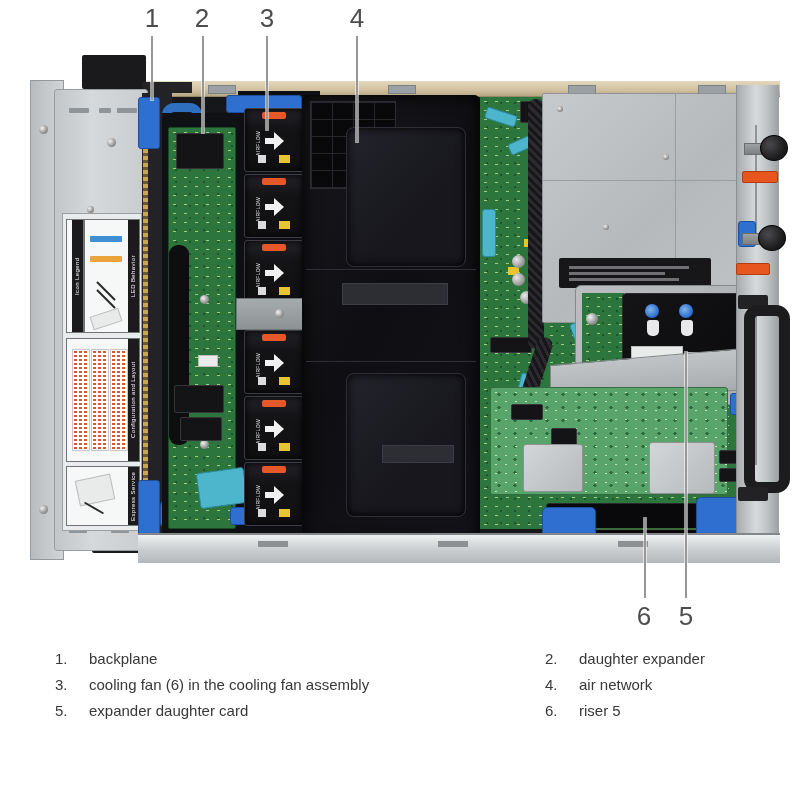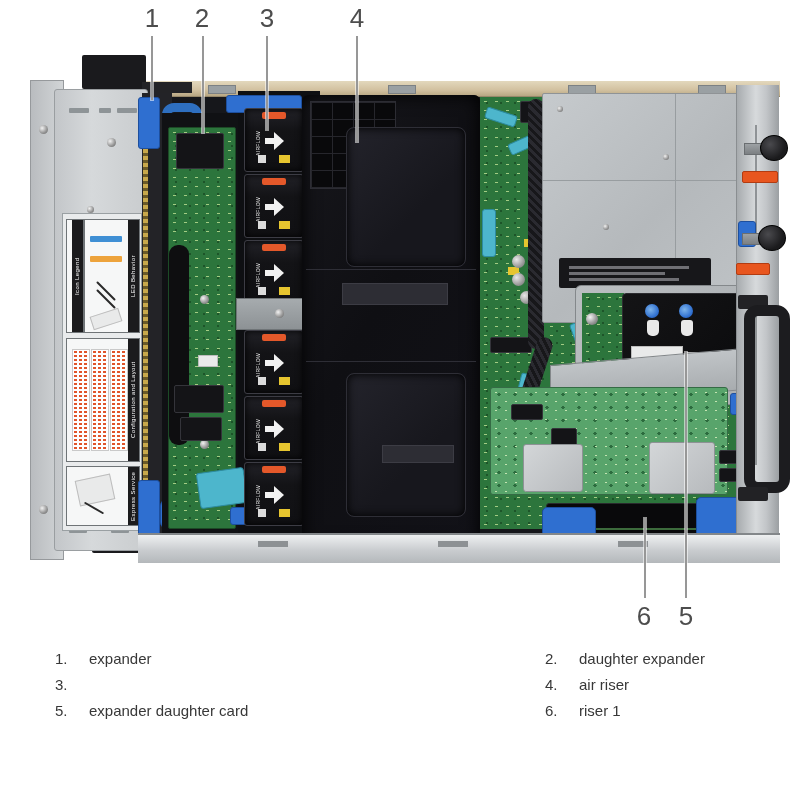--- a/index.html
+++ b/index.html
@@ -349,36 +349,37 @@
   <div class="co-num" style="left:142px;top:4px">1</div>
   <div class="co-num" style="left:192px;top:4px">2</div>
   <div class="co-num" style="left:257px;top:4px">3</div>
   <div class="co-num" style="left:347px;top:4px">4</div>
   <div class="co-num" style="left:676px;top:602px">5</div>
   <div class="co-num" style="left:634px;top:602px">6</div>
 
   <div class="legend">
     <div class="legend-item">
       <span class="ln">1.</span>
-      <span>expander</span>
+      <span>backplane</span>
     </div>
     <div class="legend-item">
       <span class="ln">2.</span>
       <span>daughter expander</span>
     </div>
     <div class="legend-item">
       <span class="ln">3.</span>
+      <span>cooling fan (6) in the cooling fan assembly</span>
     </div>
     <div class="legend-item">
       <span class="ln">4.</span>
-      <span>air riser</span>
+      <span>air network</span>
     </div>
     <div class="legend-item">
       <span class="ln">5.</span>
       <span>expander daughter card</span>
     </div>
     <div class="legend-item">
       <span class="ln">6.</span>
-      <span>riser 1</span>
+      <span>riser 5</span>
     </div>
   </div>
 
 </div>
 
 </body></html>

